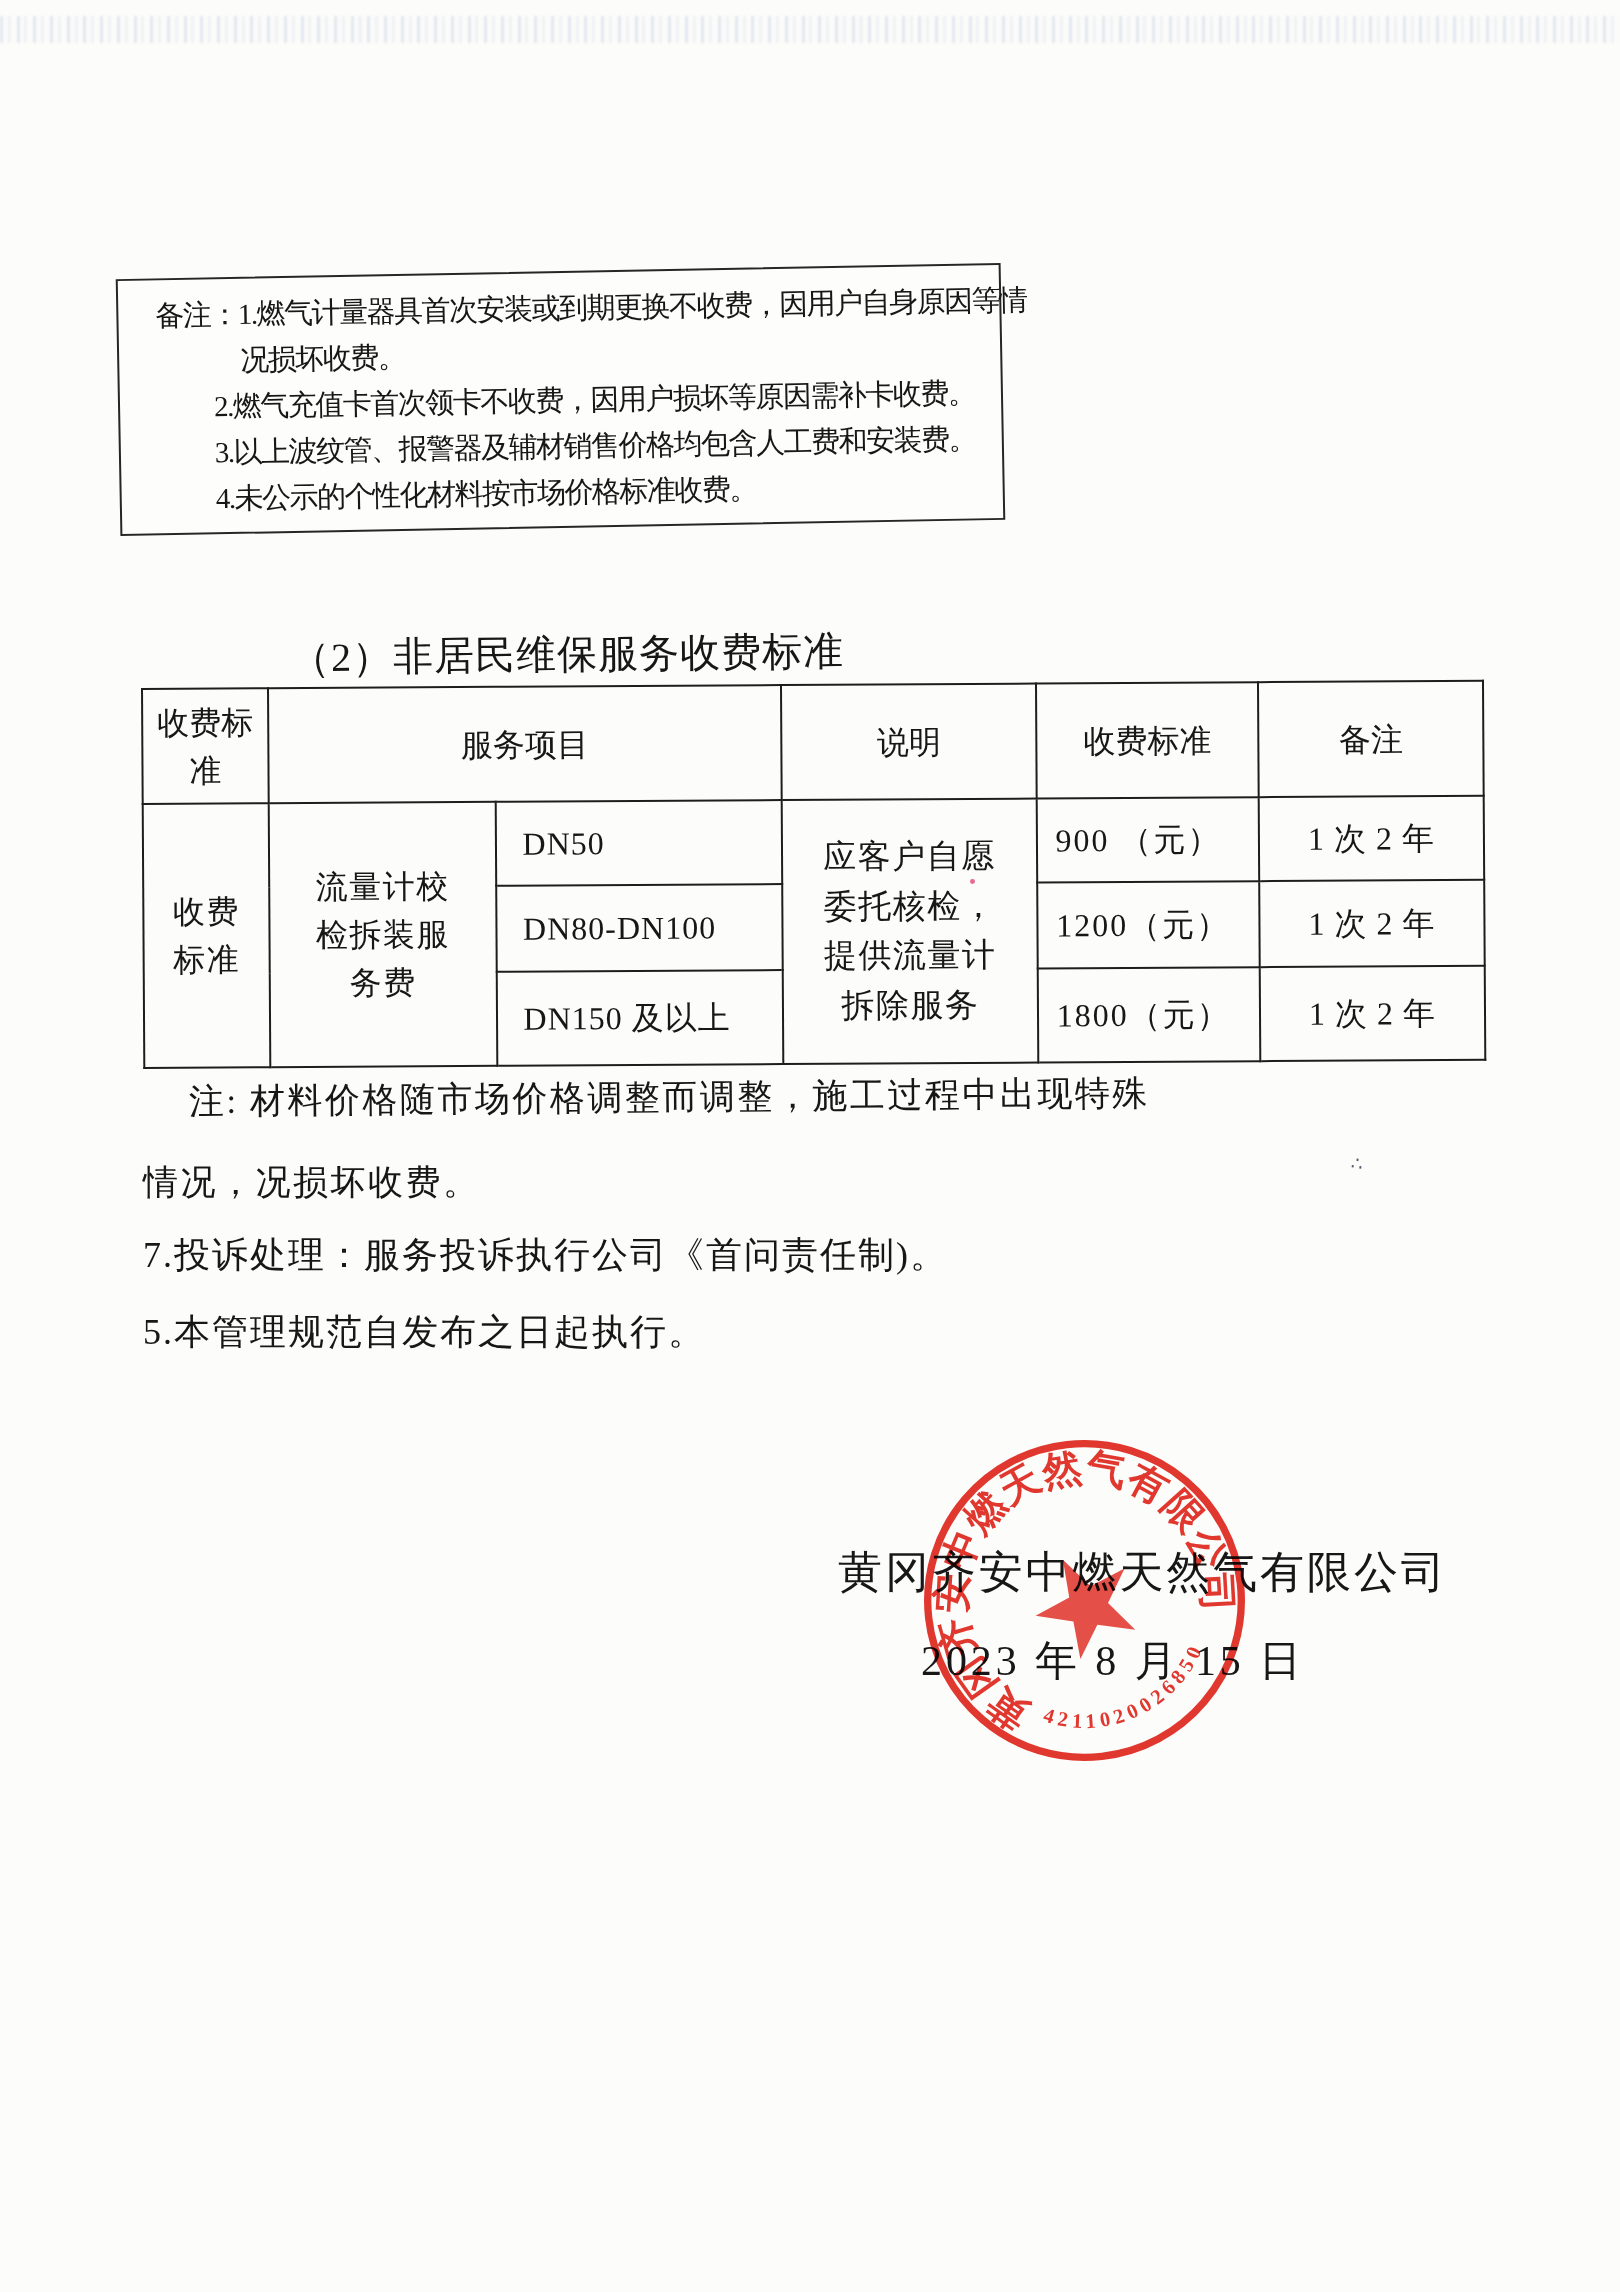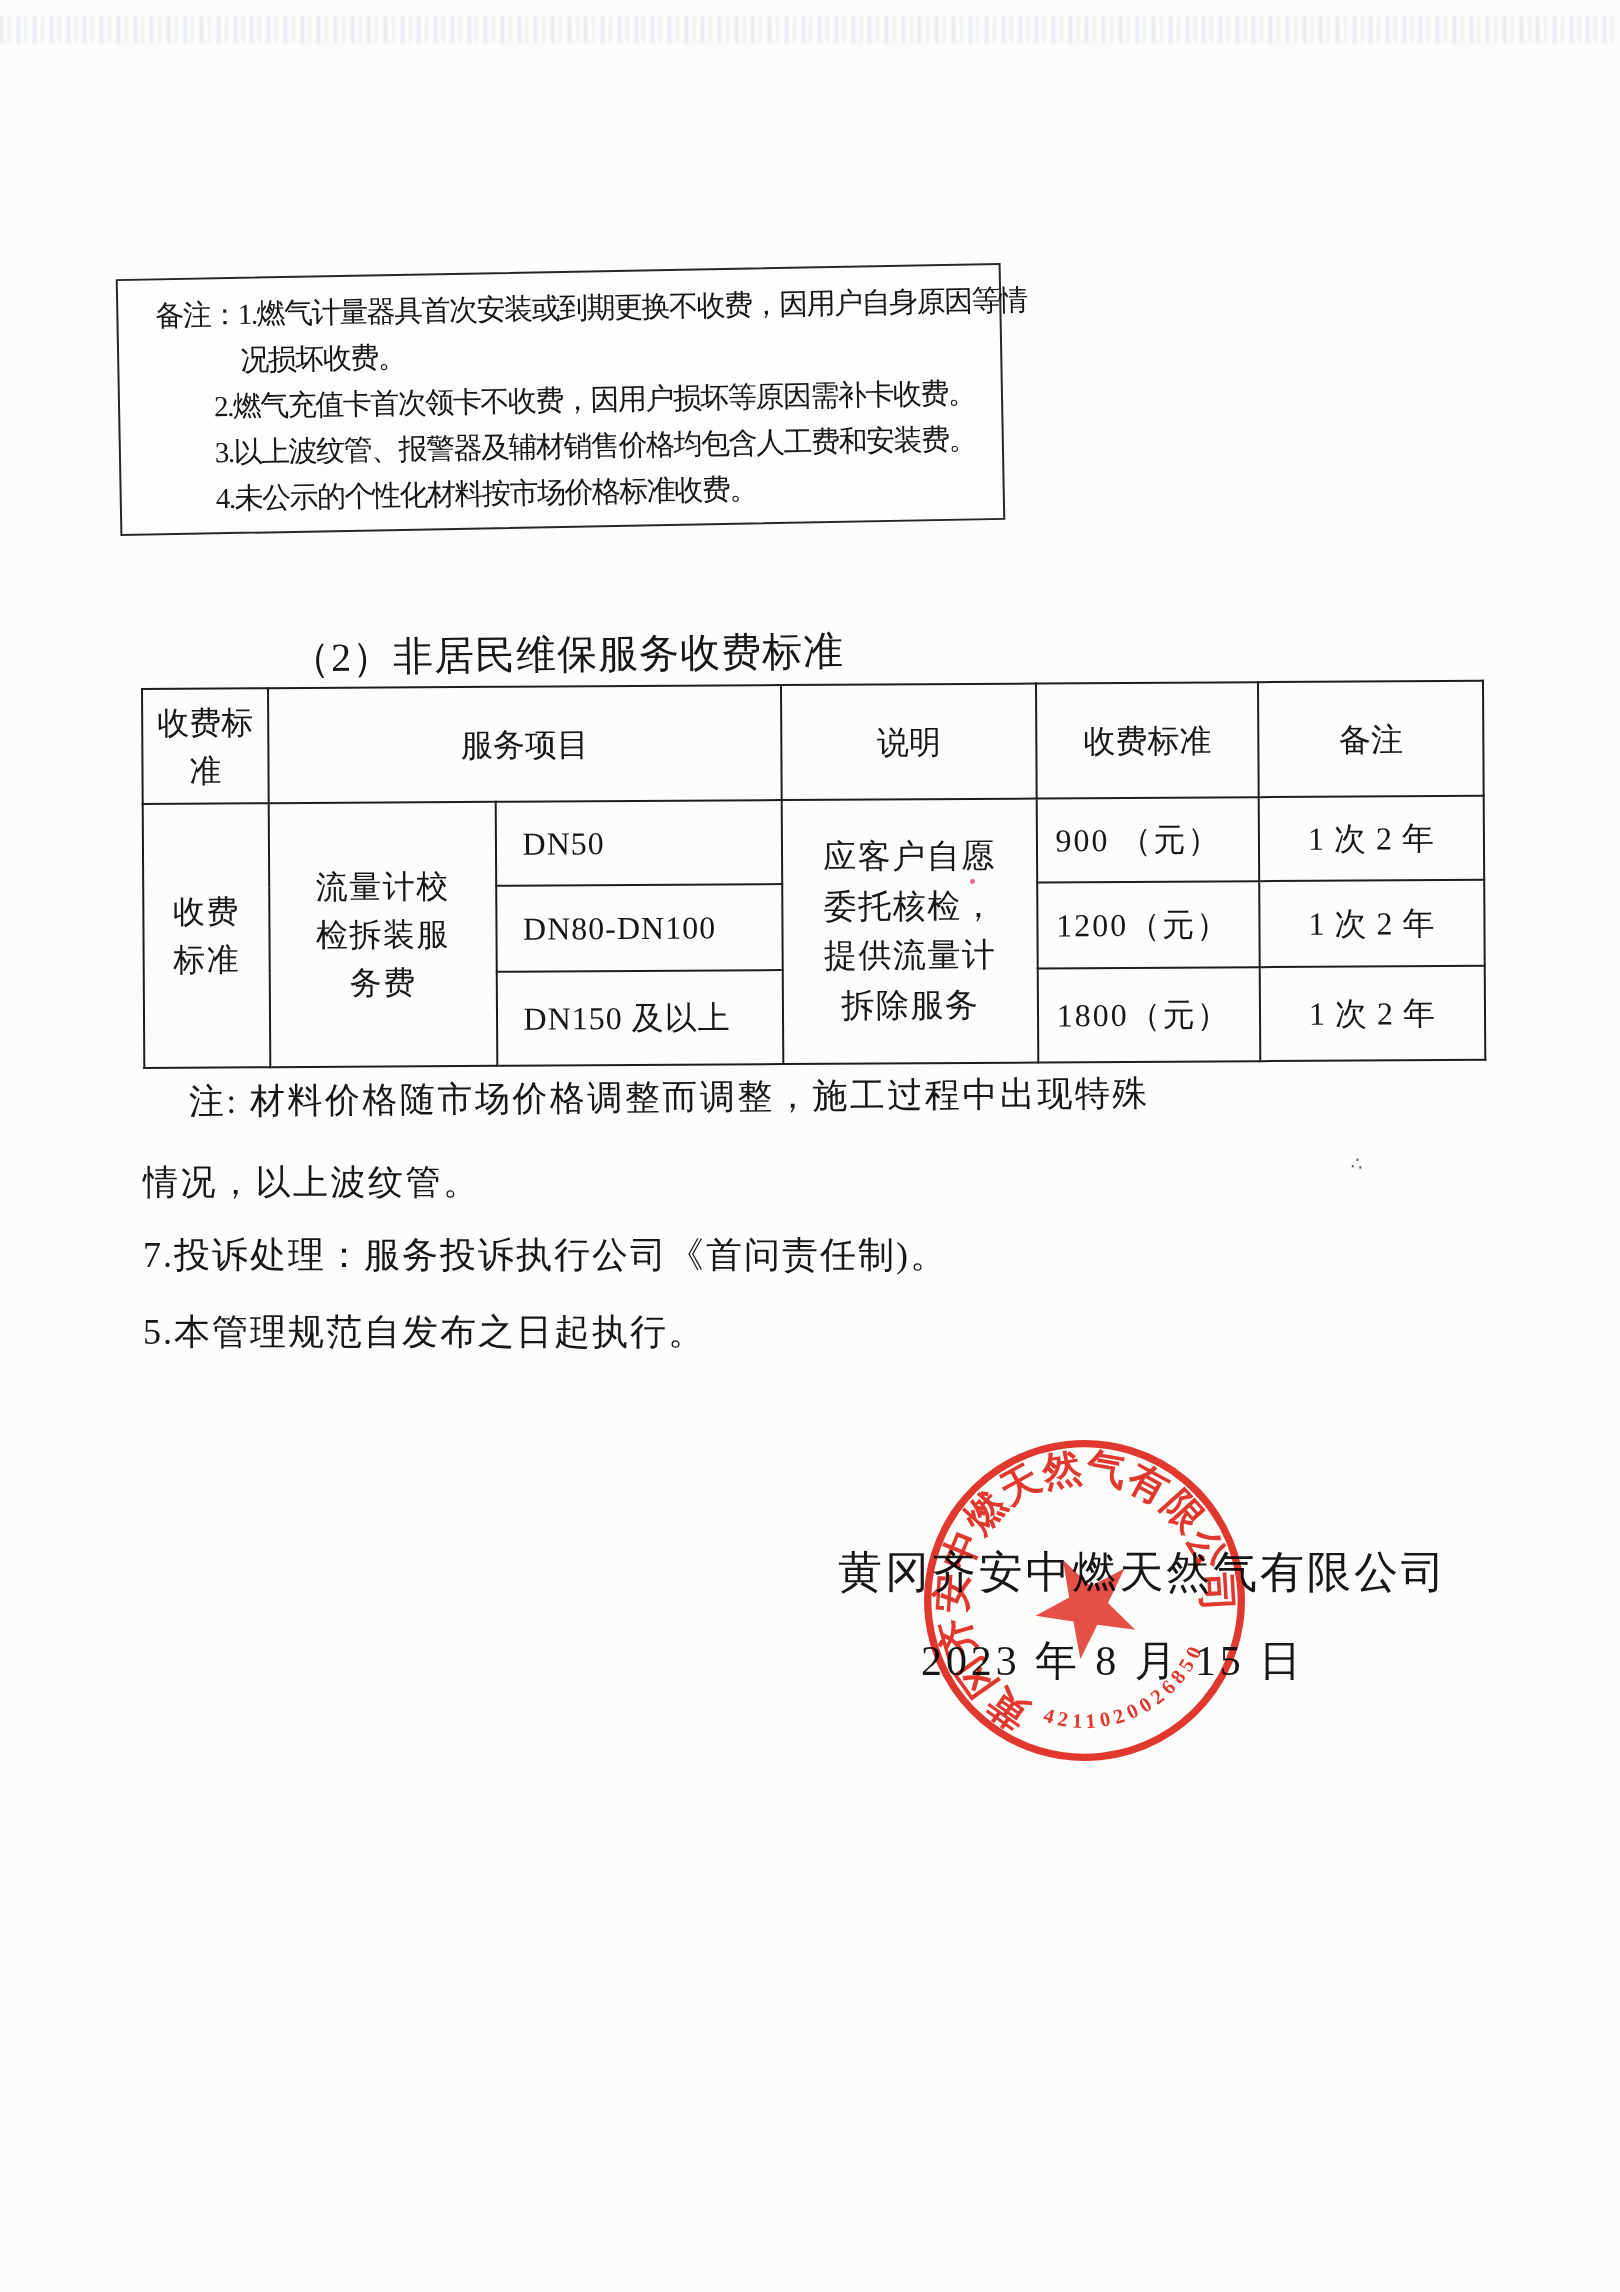--- a/index.html
+++ b/index.html
@@ -121,21 +121,21 @@
     </tr>
     <tr style="height:94px">
       <td class="spec-cell">DN150 及以上</td>
       <td class="fee-cell">1800（元）</td>
       <td class="rem-cell">1 次 2 年</td>
     </tr>
   </tbody>
     </table>
 
   <div class="note-line1">注: 材料价格随市场价格调整而调整，施工过程中出现特殊</div>
-  <div class="note-line2">情况，以上波纹管。</div>
+  <div class="note-line2">情况，况损坏收费。</div>
 
   <div class="item-line item-7">7.投诉处理：服务投诉执行公司《首问责任制)。</div>
   <div class="item-line item-8">5.本管理规范自发布之日起执行。</div>
 
   <div class="company-line">黄冈齐安中燃天然气有限公司</div>
   <div class="date-line">2023 年 8 月 15 日</div>
 
   <svg class="stamp" viewBox="0 0 350 350">
     <defs>
       <path id="arcTop" d="M 78.9 250.1 A 122 122 0 1 1 271.1 250.1" fill="none"></path>

